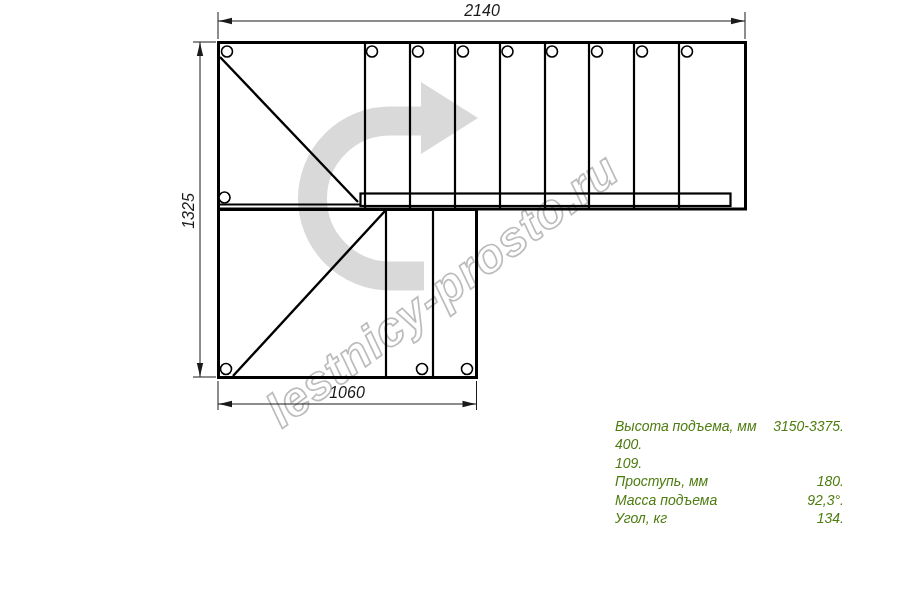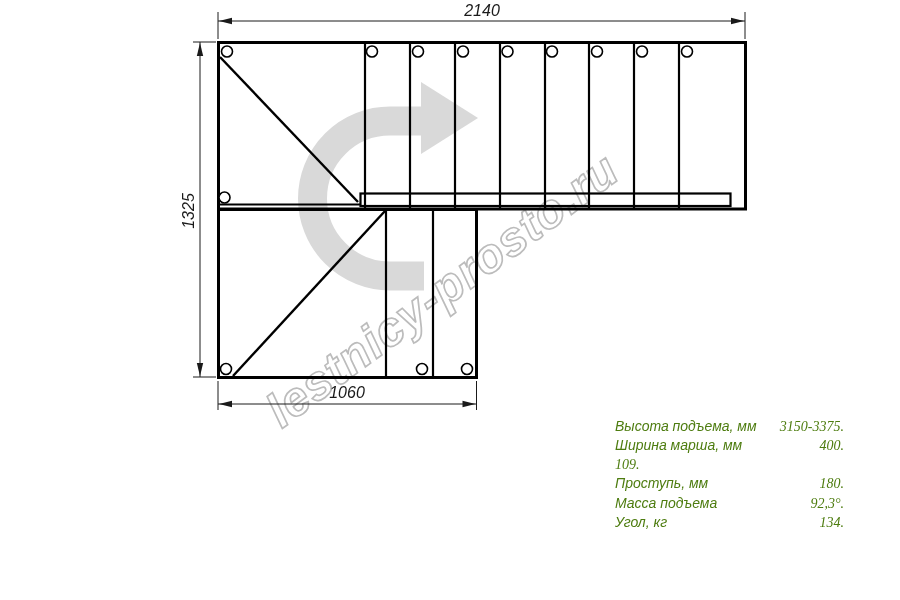--- a/index.html
+++ b/index.html
@@ -42,21 +42,21 @@
     font-size: 14px;
     line-height: 18.4px;
     color: #4d7c0f;
   }
   .spec-row {
     display: flex;
     justify-content: space-between;
     align-items: baseline;
   }
   .spec-label { white-space: nowrap; }
-  .spec-value { white-space: nowrap; text-align: left; font-family: Liberation Serif, serif; }
+  .spec-value { white-space: nowrap; text-align: left; }
 </style>
 </head>
 <body>
 
 <div class="stage">
   <svg width="900" height="600" viewBox="0 0 900 600">
 
     <g>
       <path d="M 424 276 L 390 276 A 77.5 77.5 0 0 1 390 121 L 421 121" fill="none" stroke="#d9d9d9" stroke-width="29"></path>
       <polygon points="421,82 421,154 478,118" fill="#d9d9d9"></polygon>
@@ -134,21 +134,20 @@
     <text class="dim-text" transform="translate(194,211) rotate(-90)" text-anchor="middle">1325</text>
     <text class="dim-text" x="347" y="398" text-anchor="middle">1060</text>
   </svg>
 
   <div class="specs">
     <div class="spec-row">
       <span class="spec-label">Высота подъема, мм</span>
       <span class="spec-value">3150-3375.</span>
     </div>
     <div class="spec-row">
-      <span class="spec-label">Ширина марша, мм</span>
       <span class="spec-value">400.</span>
     </div>
     <div class="spec-row">
       <span class="spec-value">109.</span>
     </div>
     <div class="spec-row">
       <span class="spec-label">Проступь, мм</span>
       <span class="spec-value">180.</span>
     </div>
     <div class="spec-row">

